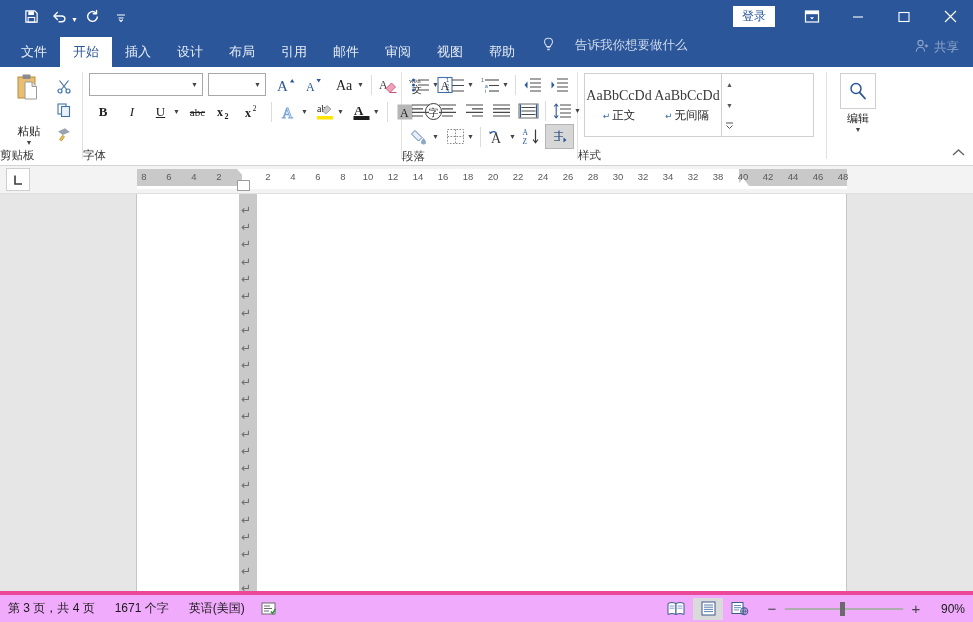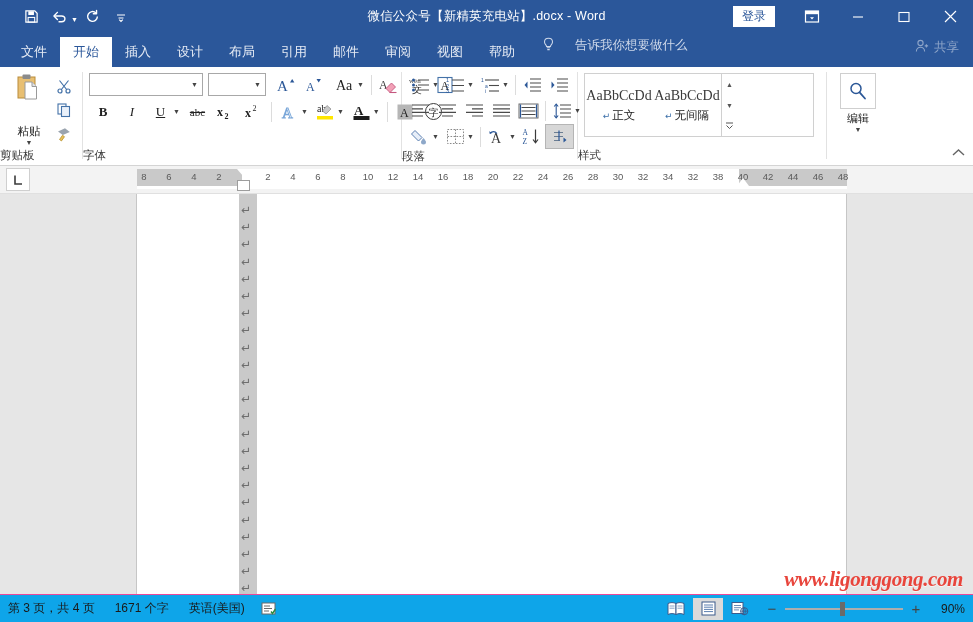--- a/index.html
+++ b/index.html
@@ -190,21 +190,21 @@
   .watermark {
     position: absolute; right: 10px; bottom: 2px;
     font-family: "Liberation Serif", serif; font-style: italic; font-weight: bold;
     font-size: 21px; color: #e8453c; letter-spacing: -0.4px;
     text-shadow: 0 1px 0 rgba(255,255,255,.6);
     white-space: nowrap;
   }
 
   
   .statusbar {
-    height: 27px; background: #0ea5e9; flex:none; border-top: 1px solid #ec4899;
+    height: 27px; background: #f0abfc; flex:none; border-top: 4px solid #ec4899;
     display: flex; align-items: center; font-size: 12px; color: #1a1a1a;
     position: relative;
   }
   .sb-item { padding: 0 10px; cursor: pointer; white-space: nowrap; }
   .sb-item:first-child { padding-left: 8px; }
   .sb-right { margin-left:auto; display:flex; align-items:center; padding-right: 8px; gap: 2px;}
   .viewbtn { width: 30px; height: 22px; display:flex; align-items:center; justify-content:center; cursor:pointer;}
   .viewbtn.on { background:#dadada; }
   .zoom-slider { display:flex; align-items:center; gap:6px; margin-left: 8px; }
   .zl { width: 118px; height: 14px; position: relative; cursor:pointer; }
@@ -242,21 +242,20 @@
           </svg>
       </div>
       <div class="qat-btn" title="自定义快速访问工具栏">
         <svg width="12" height="12" viewBox="0 0 12 12">
             <path d="M2 4h8M3.5 7h5" stroke="#fff" stroke-width="1.1"></path>
             <path d="M4.2 8.6L6 10.4l1.8-1.8" fill="none" stroke="#fff" stroke-width="1.1"></path>
           </svg>
       </div>
     </div>
 
-    <div class="title-text">微信公众号【新精英充电站】.docx  -  Word</div>
 
     <div class="title-right">
       <div class="signin">登录</div>
       <div class="winbtn">
         <svg width="16" height="15" viewBox="0 0 16 15">
             <rect x="1.5" y="2" width="13" height="11" fill="none" stroke="#fff" stroke-width="1.2"></rect>
             <rect x="1.5" y="2" width="13" height="3.2" fill="#fff"></rect>
             <path d="M8 10.6L6 8.2h4z" fill="#fff"></path>
           </svg>
       </div>
@@ -734,21 +733,20 @@
           <span class="pilcrow" style="top: 268px;">↵</span>
           <span class="pilcrow" style="top: 285.2px;">↵</span>
           <span class="pilcrow" style="top: 302.4px;">↵</span>
           <span class="pilcrow" style="top: 319.6px;">↵</span>
           <span class="pilcrow" style="top: 336.8px;">↵</span>
           <span class="pilcrow" style="top: 354px;">↵</span>
           <span class="pilcrow" style="top: 371.2px;">↵</span>
           <span class="pilcrow" style="top: 388.4px;">↵</span>
         </div>
     </div>
-    <div class="watermark">www.ligonggong.com</div>
   </div>
 
   <div class="statusbar">
     <div class="sb-item">第 3 页，共 4 页</div>
     <div class="sb-item">1671 个字</div>
     <div class="sb-item">英语(美国)</div>
     <div class="sb-item" style="padding:0 6px;display:flex;align-items:center;">
       <svg width="16" height="15" viewBox="0 0 16 15">
           <rect x="1" y="2" width="13" height="11" fill="#fff" stroke="#6b6b6b" stroke-width="1"></rect>
           <path d="M3 5h6M3 7.5h8M3 10h5" stroke="#6b6b6b" stroke-width="1"></path>

